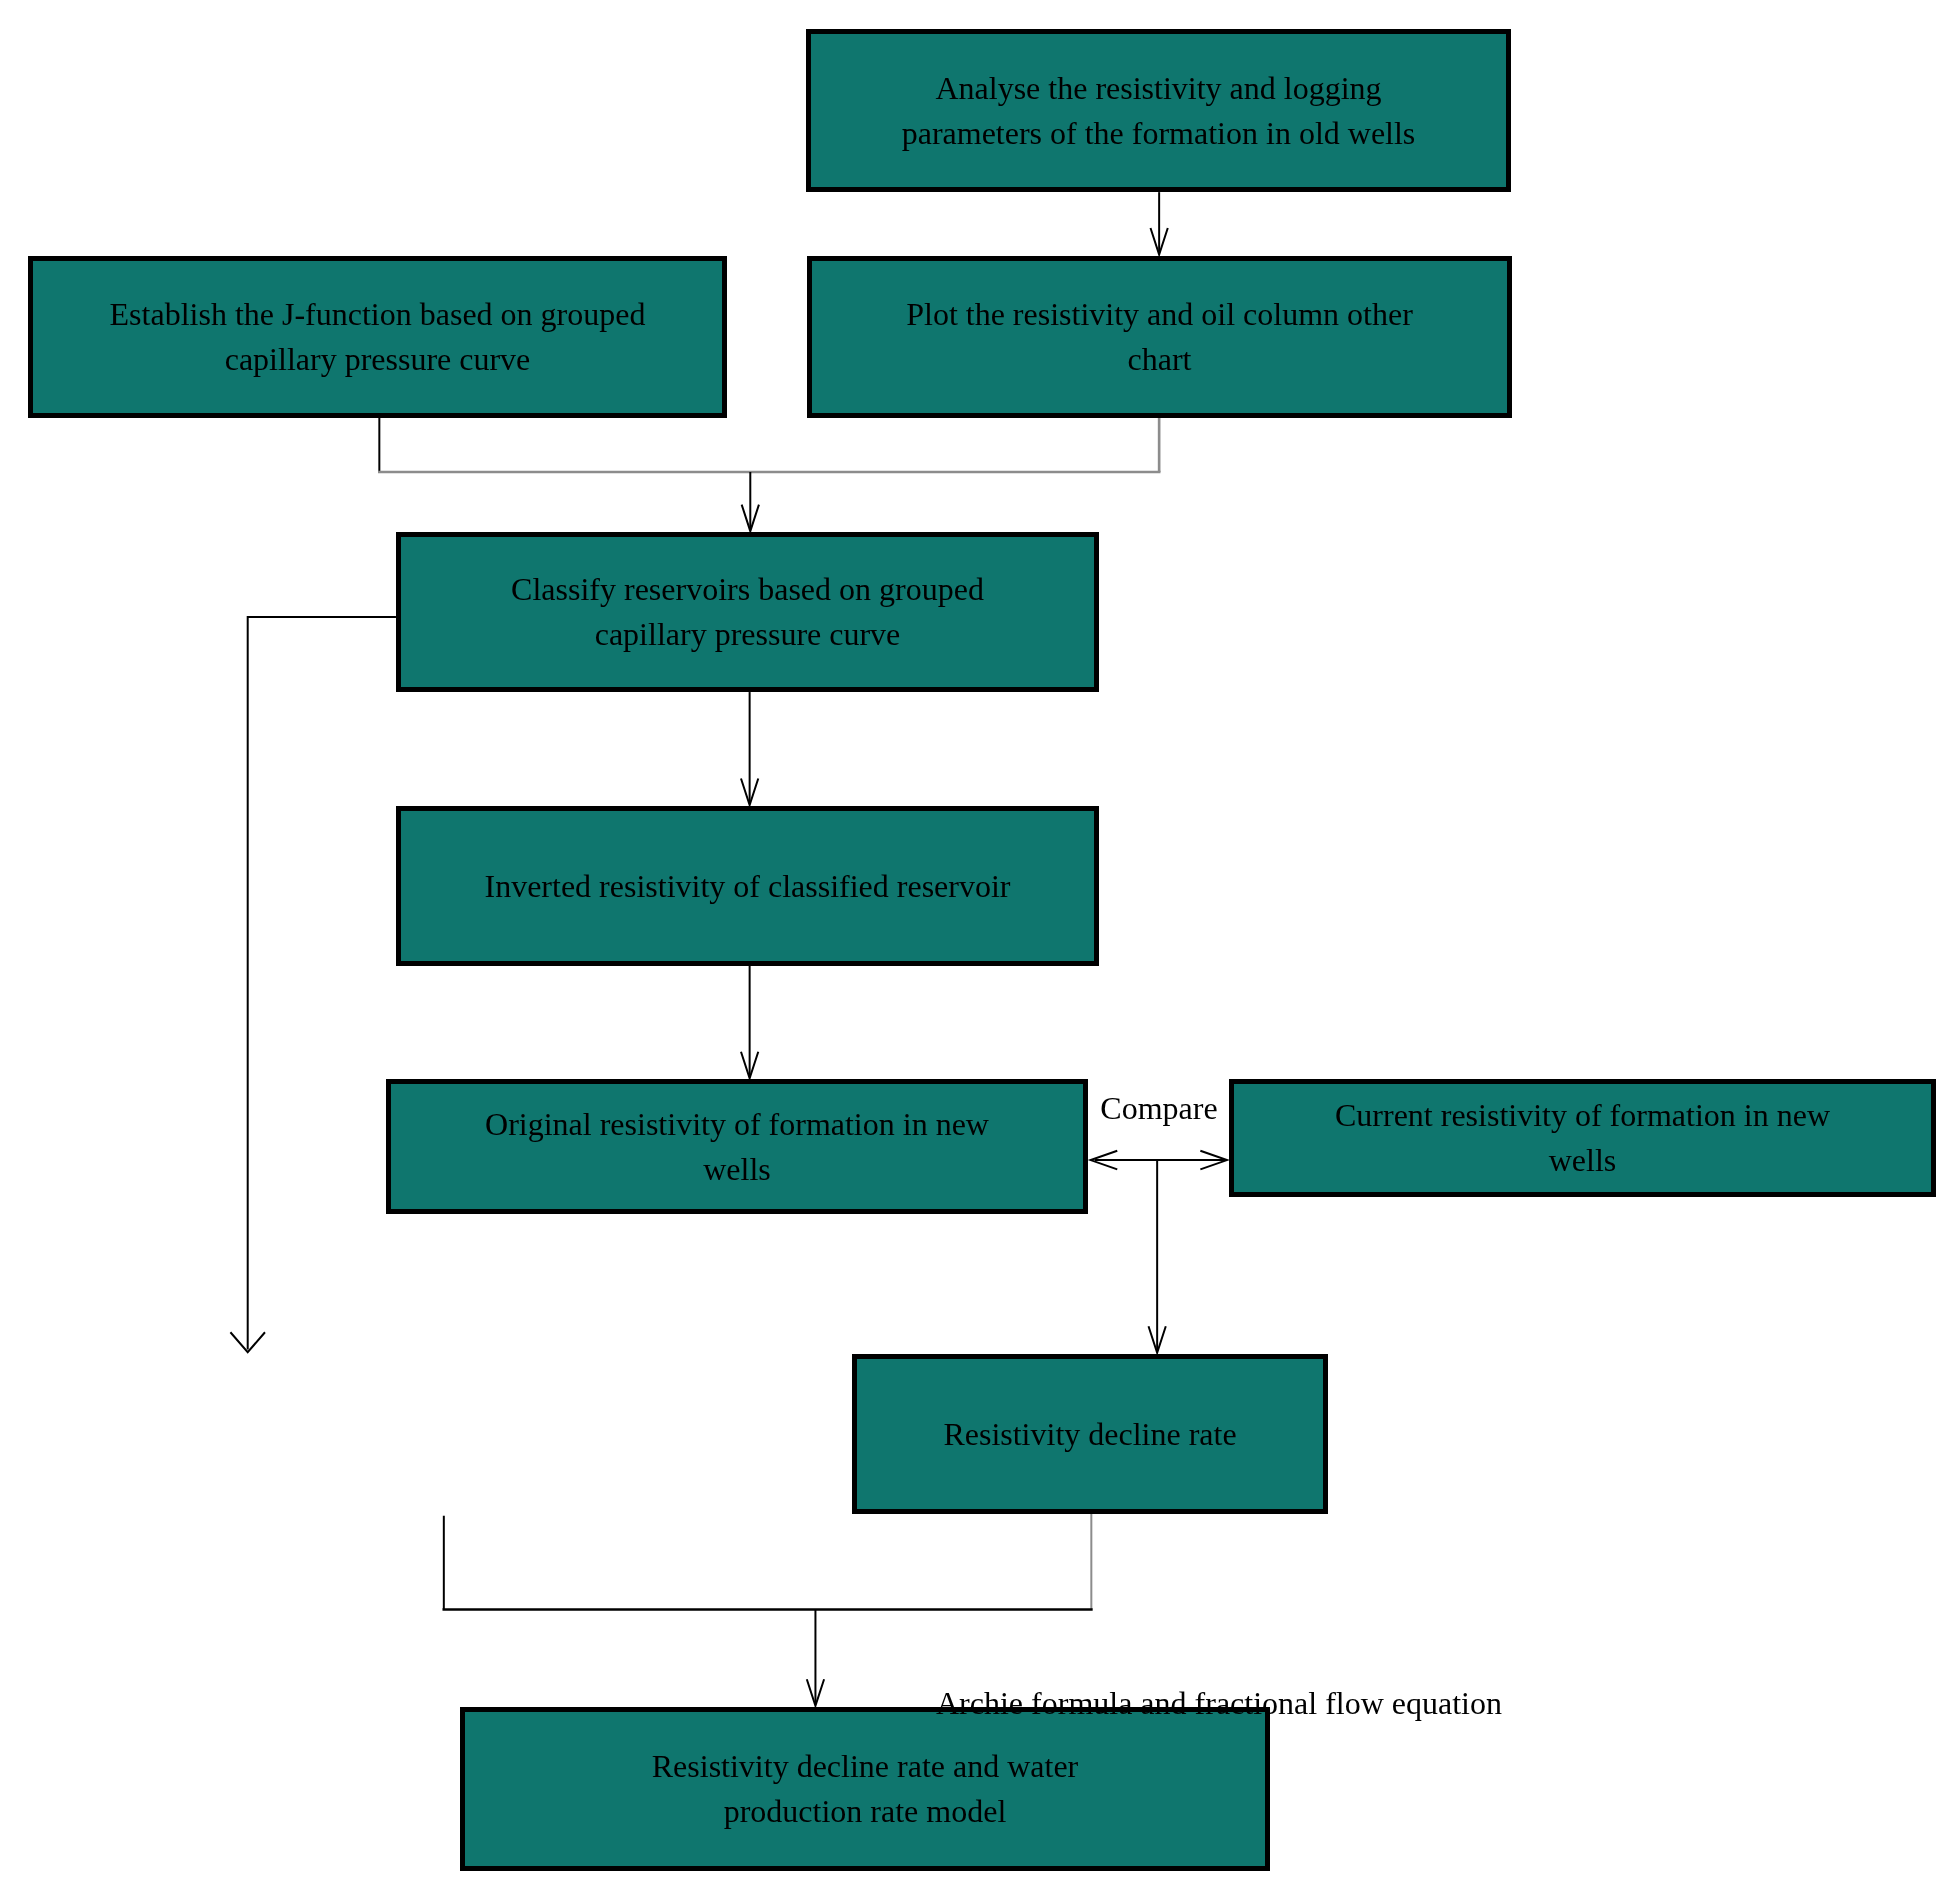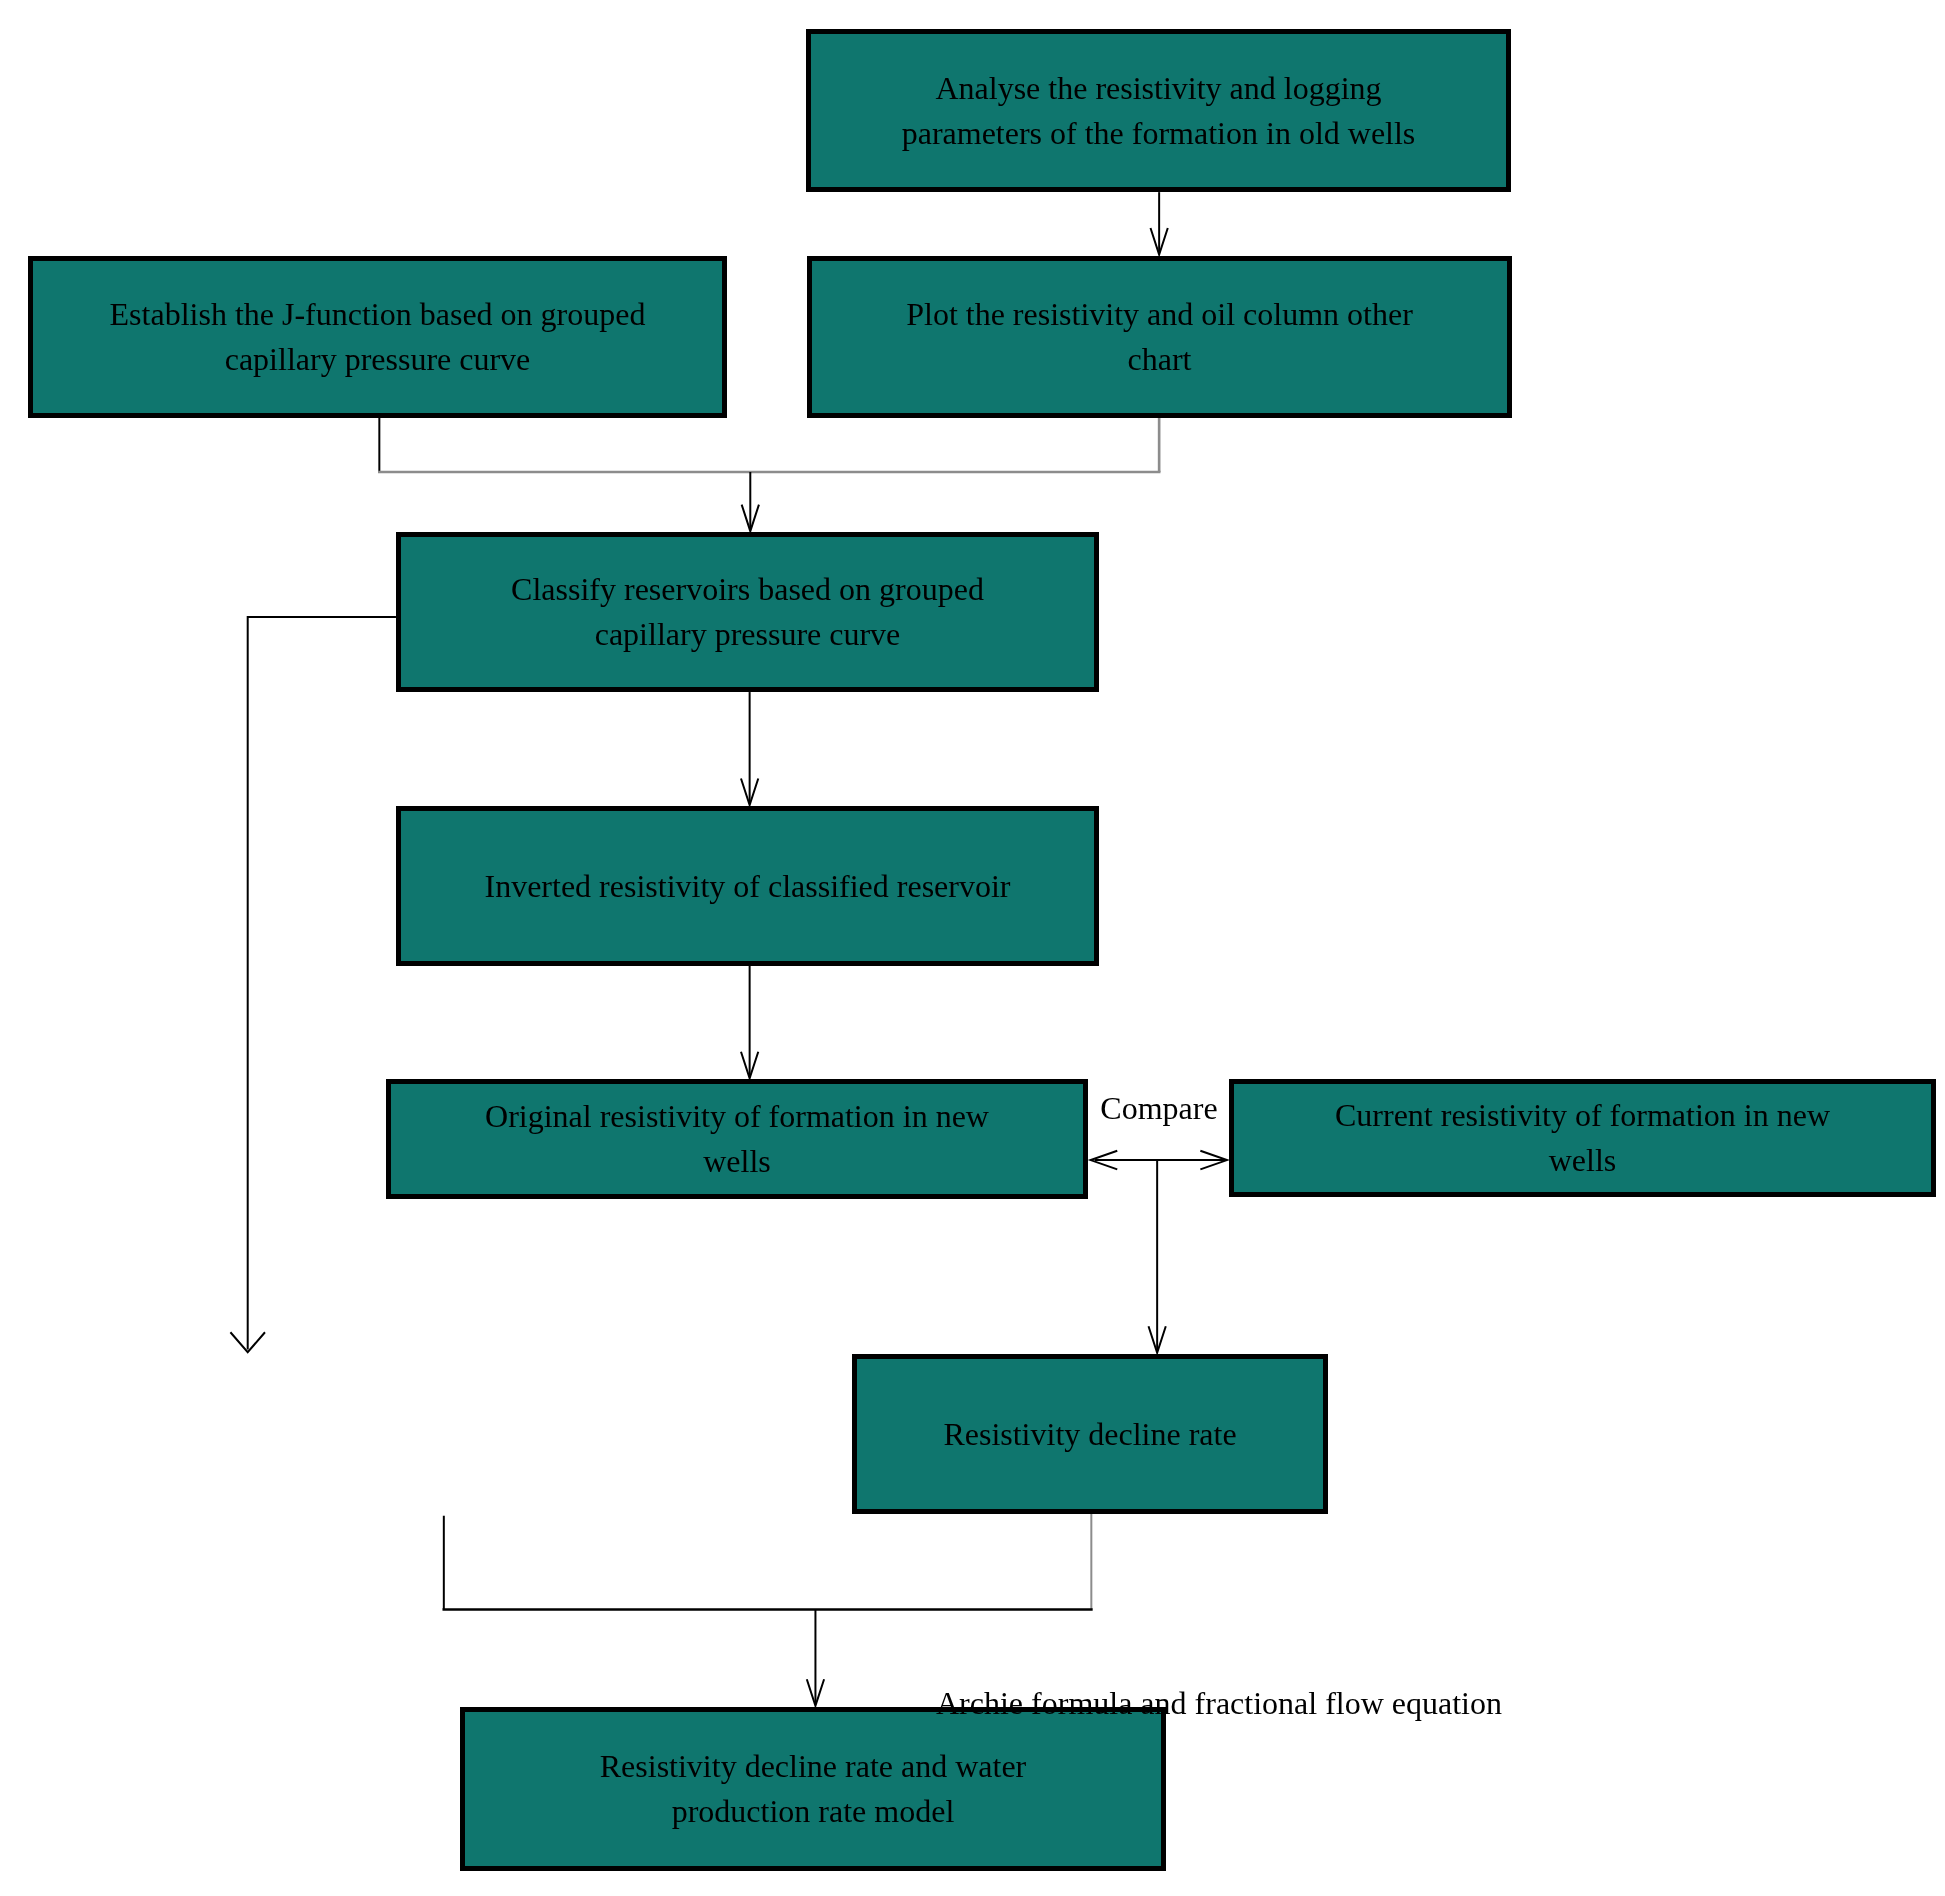--- a/index.html
+++ b/index.html
@@ -143,36 +143,36 @@
 
   <div class="box" style="left:396px; top:532px; width:703px; height:160px;">
     <span class="lbl">Classify reservoirs based on grouped
 capillary pressure curve</span>
   </div>
 
   <div class="box" style="left:396px; top:806px; width:703px; height:160px;">
     <span class="lbl">Inverted resistivity of classified reservoir</span>
   </div>
 
-  <div class="box" style="left:386px; top:1079px; width:702px; height:120px;">
+  <div class="box" style="left:386px; top:1079px; width:702px; height:135px;">
     <span class="lbl">Original resistivity of formation in new
 wells</span>
   </div>
 
   <div class="box" style="left:1229px; top:1079px; width:707px; height:118px;">
     <span class="lbl">Current resistivity of formation in new
 wells</span>
   </div>
 
 
   <div class="box" style="left:852px; top:1354px; width:476px; height:160px;">
     <span class="lbl">Resistivity decline rate</span>
   </div>
 
-  <div class="box" style="left:460px; top:1707px; width:706px; height:164px;">
+  <div class="box" style="left:460px; top:1707px; width:810px; height:164px;">
     <span class="lbl">Resistivity decline rate and water
 production rate model</span>
   </div>
 
 
   <div class="edge-label centered" style="left:1076px; top:1089px; width:166px;">Compare</div>
 
   <div class="edge-label" style="left:936px; top:1648px;margin-top:36px;">Archie formula and fractional flow equation</div>
 
 </div>

